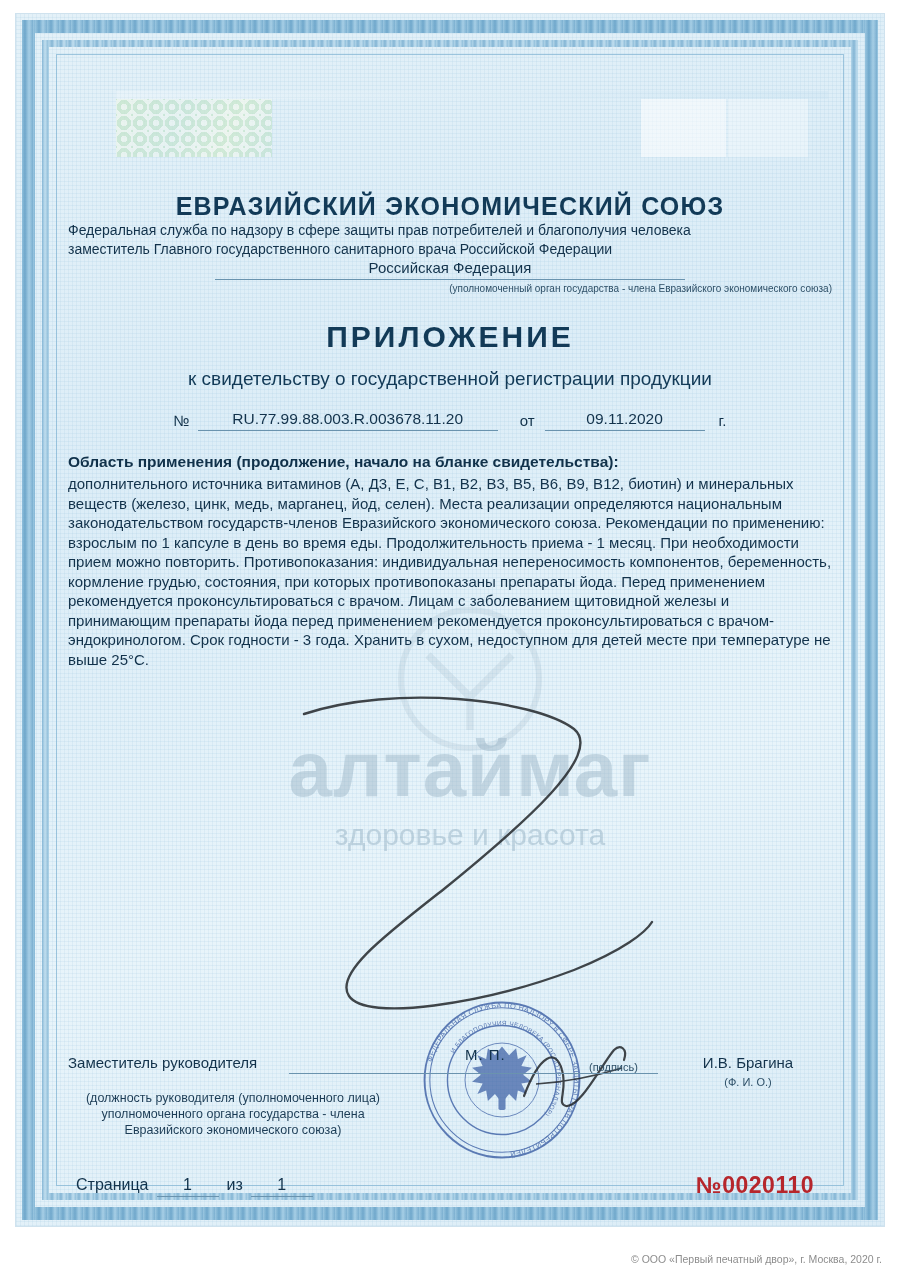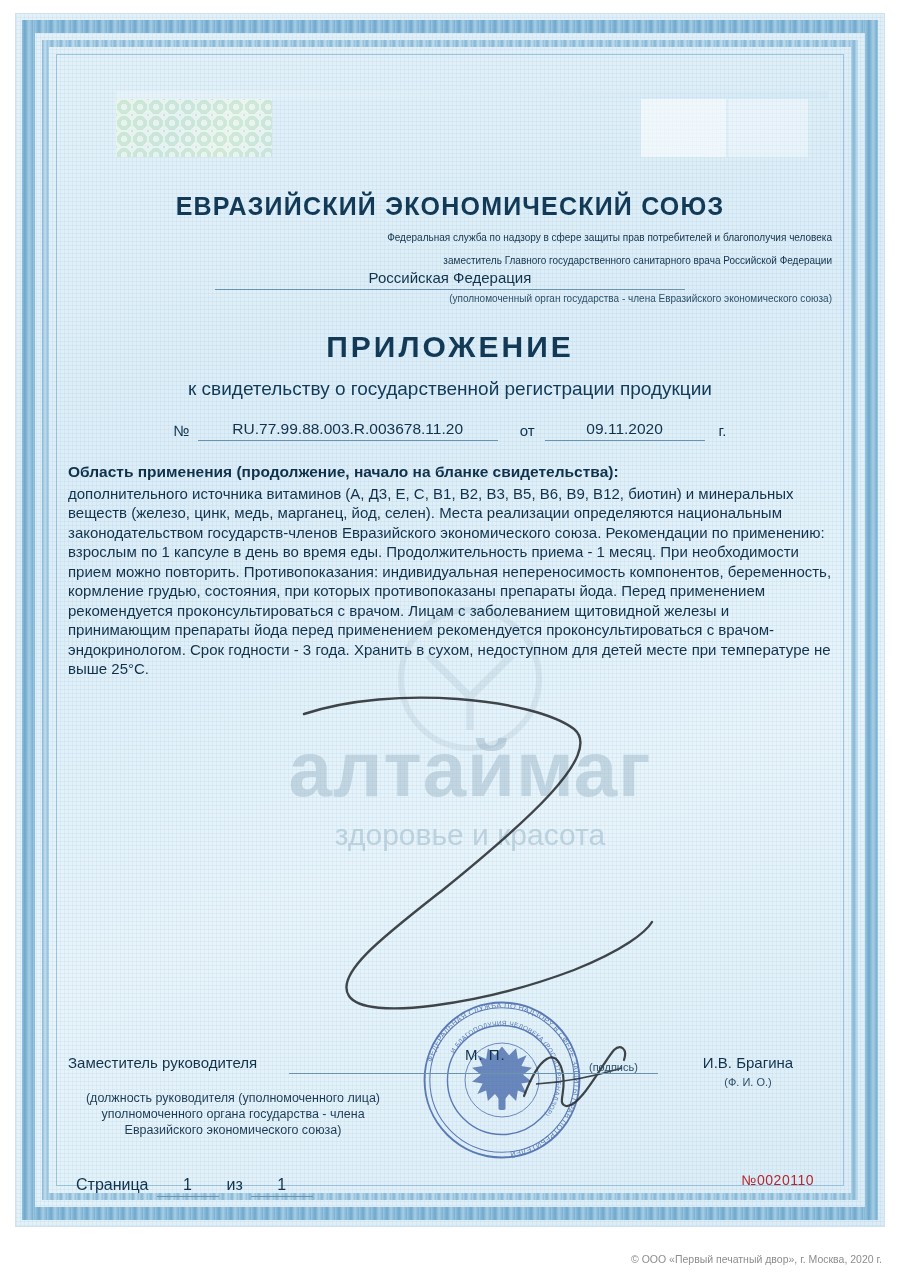--- a/index.html
+++ b/index.html
@@ -143,25 +143,24 @@
   }
   .doc-title {
     text-align: center;
     font-size: 25px;
     font-weight: bold;
     letter-spacing: 1.2px;
     color: #123a57;
     margin-top: 122px;
   }
   .org-line {
-    text-align: right;
-    font-size: 10px;
+    text-align: left;
+    font-size: 14px;
     line-height: 1.33;
     color: #12324b;
-    margin-top: 10px;
   }
   .country-line {
     text-align: center;
     font-size: 15px;
     color: #12324b;
     margin-top: 1px;
   }
   .rule-under-country {
     width: 470px;
     height: 1px;
@@ -296,23 +295,24 @@
     border-bottom: 1px solid #6a93ae;
     width: 62px;
     text-align: center;
     margin: 0 8px;
     padding-bottom: 2px;
   }
   .serial {
     position: absolute;
     right: 70px;
     top: 1158px;
-    font-size: 14px;
+    font-size: 23px;
     color: #b6262c;
     letter-spacing: .5px;
+    font-weight: bold;
   }
 
   
   .stamp {
     position: absolute;
     left: 398px;
     top: 978px;
     width: 176px;
     height: 176px;
     opacity: .72;

